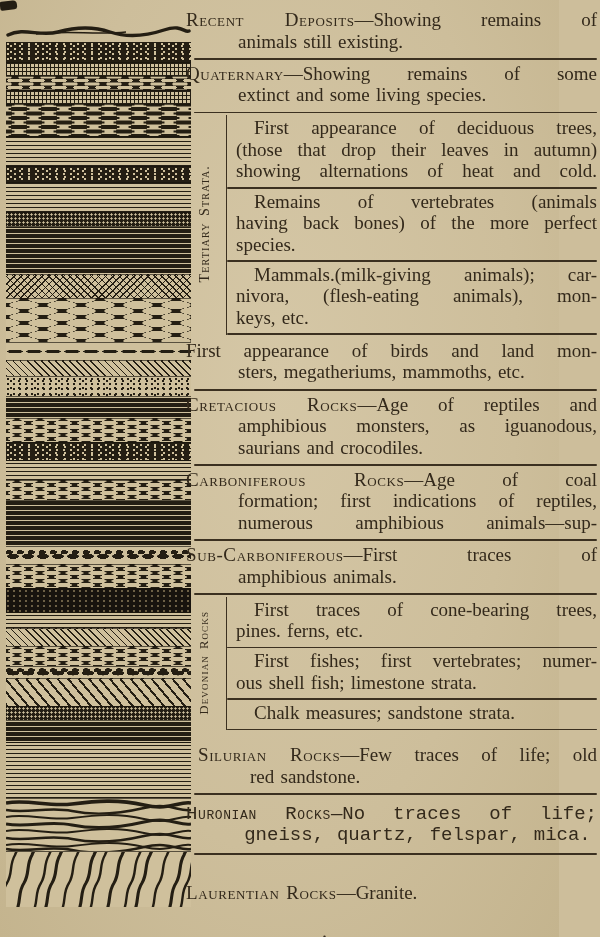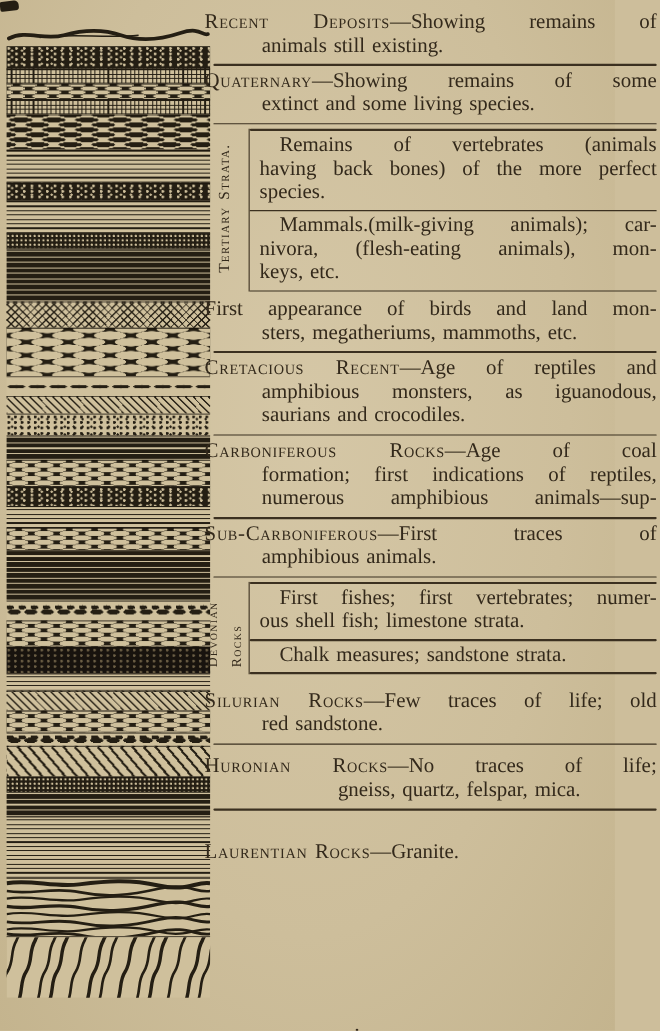--- a/index.html
+++ b/index.html
@@ -78,22 +78,22 @@
   .group{position:relative;padding:2px 0;}
   .vlabel{position:absolute;left:8px;top:6px;bottom:8px;width:22px;
           display:flex;align-items:center;justify-content:center;
           writing-mode:vertical-rl;transform:rotate(180deg);
           font-variant:small-caps;letter-spacing:1.2px;color:var(--text);}
   .grp-tertiary-strata .vlabel{font-size:14px;}
   .grp-devonian-rocks .vlabel{font-size:12.5px;}
   .entries{margin-left:40px;border-left:1.6px solid var(--rule);padding-left:9px;}
   .entries .rule{margin-left:-9px;}
   .entry{padding:2px 0 3px 0;}
-  .sec-silurian-rocks{padding-top:12px;}
-  .sec-huronian-rocks{padding-top:9px;}
+  .sec-silurian-rocks{padding-top:12px;margin-left:12px;}
+  .sec-huronian-rocks{padding-top:9px;font-family:Liberation Mono, monospace;}
   .sec-laurentian-rocks{padding-top:27px;padding-bottom:13px;}
   .footdot{position:absolute;left:322px;top:920px;font-size:20px;color:var(--text);}
 </style>
 </head>
 <body>
 
 <div class="page">
   <div class="smudge"></div>
 
   <div class="strata">
@@ -172,20 +172,25 @@
       </div>
       <div class="rule"></div>
       <div class="sec sec-quaternary">
         <div class="line j"><span class="sc">Quaternary</span><span>—Showing remains of some</span></div>
         <div class="line" style="padding-left: 52px;"><span>extinct and some living species.</span></div>
       </div>
       <div class="rule"></div>
       <div class="group grp-tertiary-strata">
         <div class="vlabel">Tertiary Strata.</div>
         <div class="entries">
+          <div class="entry">
+            <div class="line j" style="padding-left: 18px;"><span>First appearance of deciduous trees,</span></div>
+            <div class="line j"><span>(those that drop their leaves in autumn)</span></div>
+            <div class="line j"><span>showing alternations of heat and cold.</span></div>
+          </div>
           <div class="rule"></div>
           <div class="entry">
             <div class="line j" style="padding-left: 18px;"><span>Remains of vertebrates (animals</span></div>
             <div class="line j"><span>having back bones) of the more perfect</span></div>
             <div class="line"><span>species.</span></div>
           </div>
           <div class="rule"></div>
           <div class="entry">
             <div class="line j" style="padding-left: 18px;"><span>Mammals.(milk-giving animals); car-</span></div>
             <div class="line j"><span>nivora, (flesh-eating animals), mon-</span></div>
@@ -193,39 +198,43 @@
           </div>
           <div class="rule"></div>
         </div>
       </div>
       <div class="sec sec-birds-and-land-monsters">
         <div class="line j"><span>First appearance of birds and land mon-</span></div>
         <div class="line" style="padding-left: 52px;"><span>sters, megatheriums, mammoths, etc.</span></div>
       </div>
       <div class="rule"></div>
       <div class="sec sec-cretacious-rocks">
-        <div class="line j"><span class="sc">Cretacious Recent</span><span>—Age of reptiles and</span></div>
+        <div class="line j"><span class="sc">Cretacious Rocks</span><span>—Age of reptiles and</span></div>
         <div class="line j" style="padding-left: 52px;"><span>amphibious monsters, as iguanodous,</span></div>
         <div class="line" style="padding-left: 52px;"><span>saurians and crocodiles.</span></div>
       </div>
       <div class="rule"></div>
       <div class="sec sec-carboniferous-rocks">
         <div class="line j"><span class="sc">Carboniferous Rocks</span><span>—Age of coal</span></div>
         <div class="line j" style="padding-left: 52px;"><span>formation; first indications of reptiles,</span></div>
         <div class="line j" style="padding-left: 52px;"><span>numerous amphibious animals—sup-</span></div>
       </div>
       <div class="rule"></div>
       <div class="sec sec-sub-carboniferous">
         <div class="line j"><span class="sc">Sub-Carboniferous</span><span>—First traces of</span></div>
         <div class="line" style="padding-left: 52px;"><span>amphibious animals.</span></div>
       </div>
       <div class="rule"></div>
       <div class="group grp-devonian-rocks">
         <div class="vlabel">Devonian Rocks</div>
         <div class="entries">
+          <div class="entry">
+            <div class="line j" style="padding-left: 18px;"><span>First traces of cone-bearing trees,</span></div>
+            <div class="line"><span>pines. ferns, etc.</span></div>
+          </div>
           <div class="rule"></div>
           <div class="entry">
             <div class="line j" style="padding-left: 18px;"><span>First fishes; first vertebrates; numer-</span></div>
             <div class="line"><span>ous shell fish; limestone strata.</span></div>
           </div>
           <div class="rule"></div>
           <div class="entry">
             <div class="line" style="padding-left: 18px;"><span>Chalk measures; sandstone strata.</span></div>
           </div>
           <div class="rule"></div>

